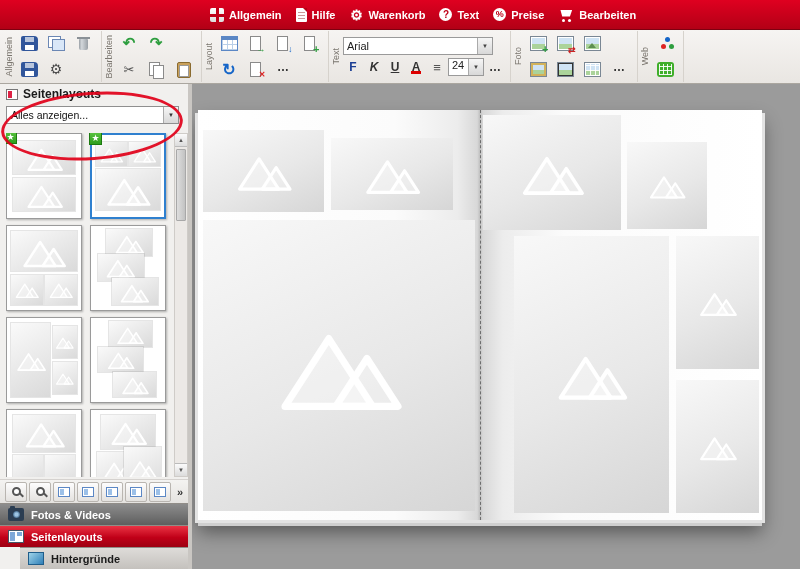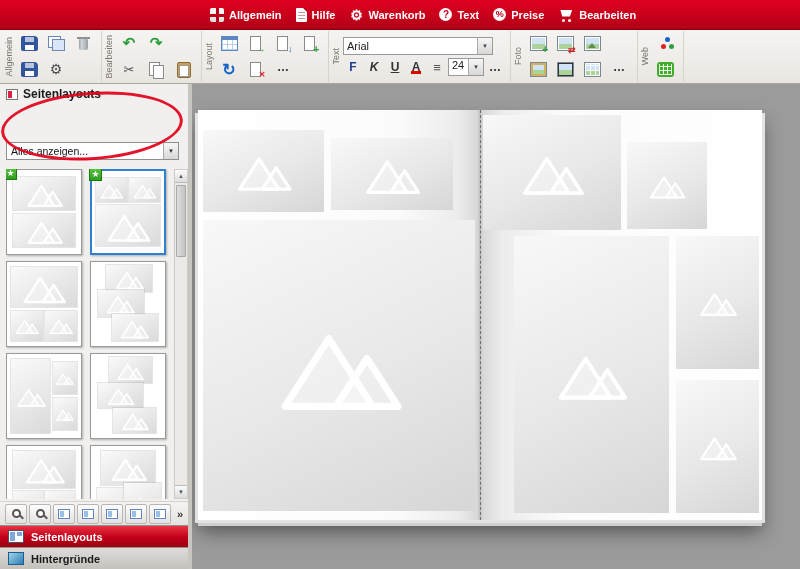--- a/index.html
+++ b/index.html
@@ -119,21 +119,21 @@
   .workarea { flex:1; display:flex; min-height:0; }
 
   .sidebar { width:192px; flex:0 0 auto; background:#f1f0ee; border-right:4px solid #c9c6c2;
              display:flex; flex-direction:column; position:relative; }
   .side-title { height:20px; display:flex; align-items:center; gap:5px; padding:0 6px; font-weight:bold;
                 font-size:12px; color:#1a1a1a; }
   .st-icon { width:12px; height:11px; background:#fff; border:1px solid #777; position:relative; }
   .st-icon::after { content:""; position:absolute; left:1px; top:1px; bottom:1px; width:4px; background:#d24; }
   .side-filters { display:flex; flex-direction:column; gap:3px; padding:2px 9px 6px 6px; }
   .combo { height:18px; background:#fff; border:1px solid #8f8f8f; display:flex; align-items:center;
-           font-size:10.5px; padding-left:4px; color:#111; position:relative;margin-top:36px; }
+           font-size:10.5px; padding-left:4px; color:#111; position:relative; }
   .combo-btn { margin-left:auto; width:15px; align-self:stretch; background:linear-gradient(#f6f6f6,#d8d8d8);
                border-left:1px solid #aaa; display:flex; align-items:center; justify-content:center; font-size:6px; color:#333; }
 
   .thumb-area { flex:1; min-height:0; display:flex; padding:3px 0 2px 6px; }
   .thumbs { flex:1; display:grid; grid-template-columns:repeat(2,76px); grid-auto-rows:86px; gap:6px 8px;
             overflow:hidden; align-content:start; }
   .thumb { background:#fff; border:1px solid #9a9a9a; position:relative; box-shadow:1px 1px 2px rgba(0,0,0,.28); }
   .thumb.selected { border:2px solid #2f80cf; }
   .fav-badge { position:absolute; left:-3px; top:-3px; width:13px; height:13px; z-index:2;
                background:linear-gradient(#58c23e,#2f9e1e); border:1px solid #1d7a10; color:#fff;
@@ -159,21 +159,21 @@
   .mini-ic.zoom { width:9px; height:9px; border:2px solid #555; border-radius:50%; background:#fff; }
   .mini-ic.zoom::after { content:""; position:absolute; width:5px; height:2px; background:#555; right:-5px;
                          bottom:-2px; transform:rotate(45deg); left:auto; top:auto; }
   .more-chevron { margin-left:auto; font-size:11px; color:#333; font-weight:bold; background:none; border:none; }
 
   .side-nav { flex:0 0 auto; display:flex; flex-direction:column; }
   .nav-item { height:22px; display:flex; align-items:center; gap:7px; padding:0 8px; font-size:11px;
               font-weight:bold; border-top:1px solid #918d88; }
   .nav-item.dark { background:linear-gradient(#8d8d8d,#5e5e5e); color:#fff; }
   .nav-item.active { background:linear-gradient(#ea3344,#c00018 55%,#9d0012); color:#fff; }
-  .nav-item.light { background:linear-gradient(#dedcd9,#c4c1bd); color:#1a1a1a; }
+  .nav-item.light { background:linear-gradient(#dedcd9,#c4c1bd); color:#1a1a1a;margin-left:20px; }
   .ni { width:16px; height:13px; position:relative; flex:0 0 auto; }
   .ni.camera-icon { background:#2b3d52; border-radius:2px; }
   .ni.camera-icon::before { content:""; position:absolute; left:2px; top:-2px; width:5px; height:3px; background:#2b3d52; border-radius:1px; }
   .ni.camera-icon::after { content:""; position:absolute; left:5px; top:3px; width:7px; height:7px; border-radius:50%;
        background:radial-gradient(circle,#9cc4e4 30%,#3c6286 75%); }
   .ni.layouts-icon { background:#fff; border:1px solid #456; }
   .ni.layouts-icon::after { content:""; position:absolute; left:1px; top:1px; bottom:1px; width:5px; background:#7fa8d9; }
   .ni.layouts-icon::before { content:""; position:absolute; right:1px; top:1px; width:5px; height:4px; background:#7fa8d9; }
   .ni.backgrounds-icon { background:linear-gradient(135deg,#9fd3e8,#2e7fb8); border:1px solid #1f5d8a; }
 
@@ -563,20 +563,24 @@
           </button>
           <button class="mini-btn">
             <span class="mini-ic"></span>
           </button>
           <button class="mini-btn">
             <span class="mini-ic"></span>
           </button>
           <button class="more-chevron">»</button>
         </div>
       <nav class="side-nav" id="sidenav">
+          <div class="nav-item dark">
+            <span class="ni camera-icon"></span>
+            <span class="nav-label">Fotos &amp; Videos</span>
+          </div>
           <div class="nav-item active">
             <span class="ni layouts-icon"></span>
             <span class="nav-label">Seitenlayouts</span>
           </div>
           <div class="nav-item light">
             <span class="ni backgrounds-icon"></span>
             <span class="nav-label">Hintergründe</span>
           </div>
         </nav>
       <div class="annotation"></div>

